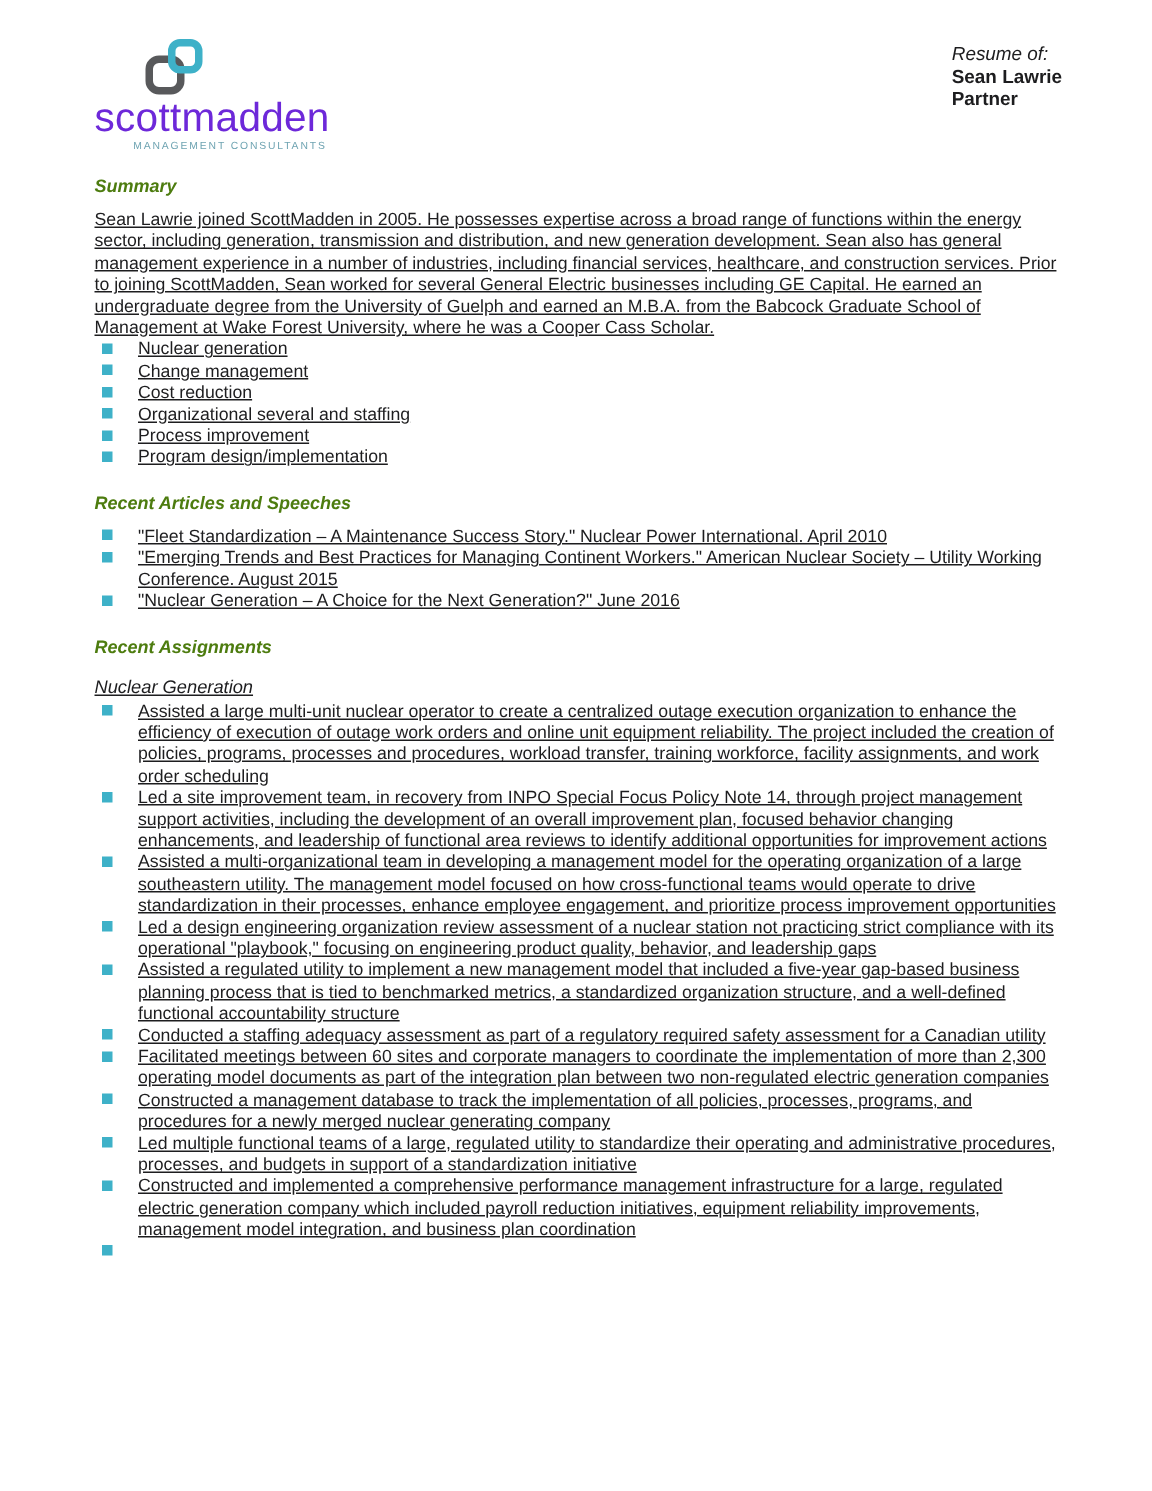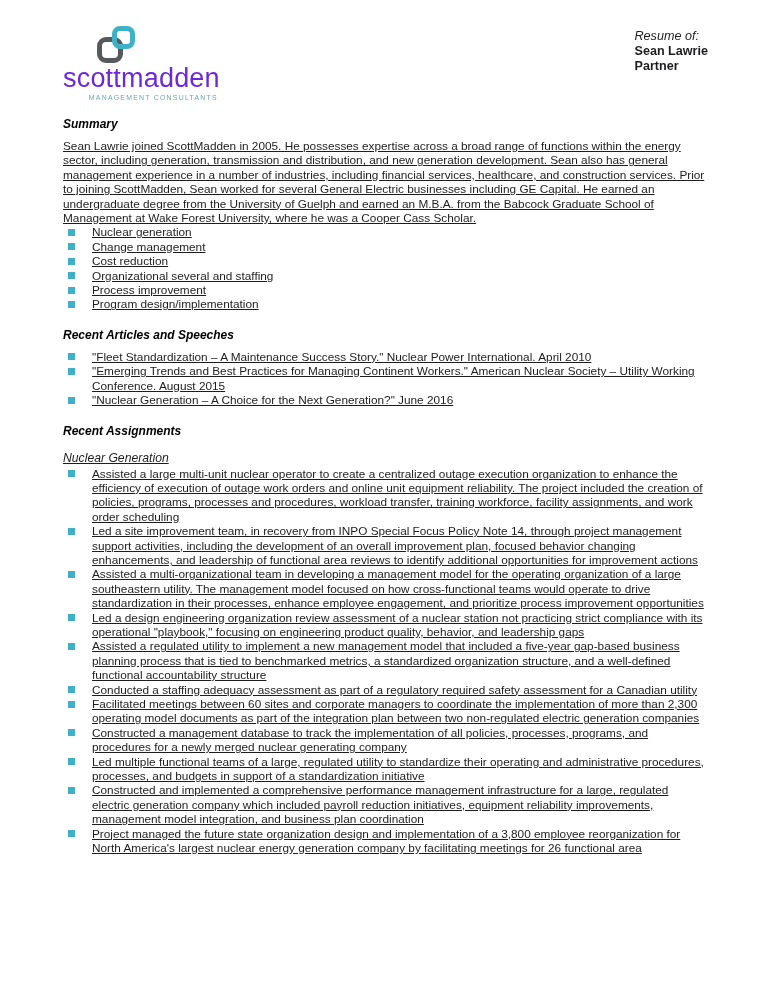--- a/index.html
+++ b/index.html
@@ -22,21 +22,21 @@
   .sq-gray  { width: 26px; height: 26px; border: 5px solid #58595b; border-radius: 9px; left: 0;  top: 11px; }
   .sq-teal  { width: 23px; height: 23px; border: 5px solid #3eb1c8; border-radius: 8px; left: 15px; top: 0; }
   .logo-word { font-size: 27px; line-height: 28px; color: #6d28d9; letter-spacing: 0.2px; margin-top: 0px; }
   .logo-tagline { font-size: 6.9px; color: #6fa4b2; letter-spacing: 1.25px; text-align: right; margin-top: 2px; padding-right: 2px; }
 
   .resume-block { font-size: 12.6px; line-height: 15px; padding-top: 3px; font-weight: 700; }
   .resume-of { font-style: italic; font-weight: 400; }
 
   
   .section-title {
-    font-style: italic; font-weight: 700; font-size: 12px; color: #000000;
+    font-style: italic; font-weight: 700; font-size: 12px; color: #4d7c0f;
     margin: 16px 0 8px 0;
   }
   .body-text, .bullet-item { font-size: 11.8px; line-height: 14.4px; text-decoration: underline; }
   .body-text { margin: 0; }
 
   ul.bullet-list { list-style: none; margin: 0; padding: 0; }
   .bullet-item { position: relative; padding-left: 29px; }
   .bullet-sq { position: absolute; left: 5px; top: 3.6px; width: 7px; height: 7px; background: #3eb1c8; }
 
   .subsection-title {
@@ -177,18 +177,17 @@
           <span>Led multiple functional teams of a large, regulated utility to standardize their operating and administrative procedures, processes, and budgets in support of a standardization initiative</span>
         </li>
 
         <li class="bullet-item">
           <span class="bullet-sq"></span>
           <span>Constructed and implemented a comprehensive performance management infrastructure for a large, regulated electric generation company which included payroll reduction initiatives, equipment reliability improvements, management model integration, and business plan coordination</span>
         </li>
 
         <li class="bullet-item">
           <span class="bullet-sq"></span>
-          <span>Project managed the future state organization design and implementation of a 3,800 employee reorganization for North America's largest nuclear energy generation company by facilitating meetings for 26 functional area</span>
         </li>
       </ul>
   </div>
 
 </div>
 
 </body></html>

